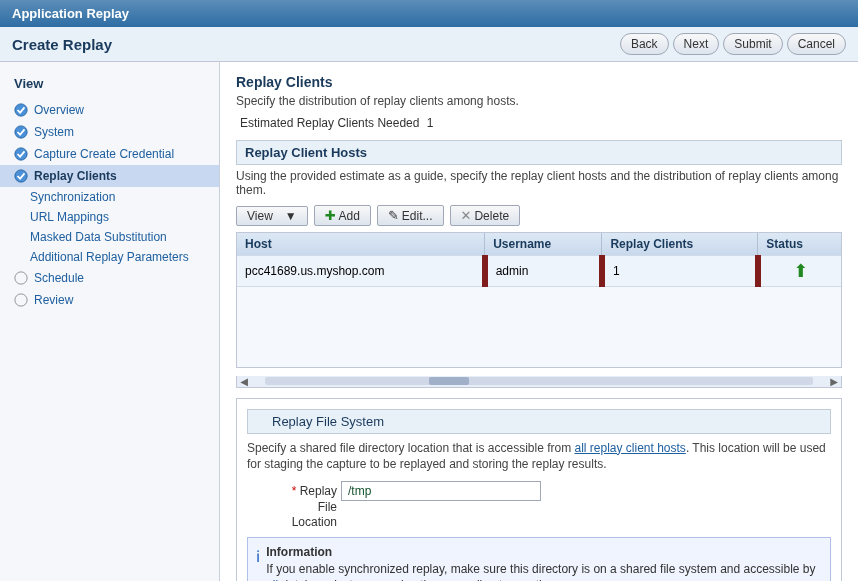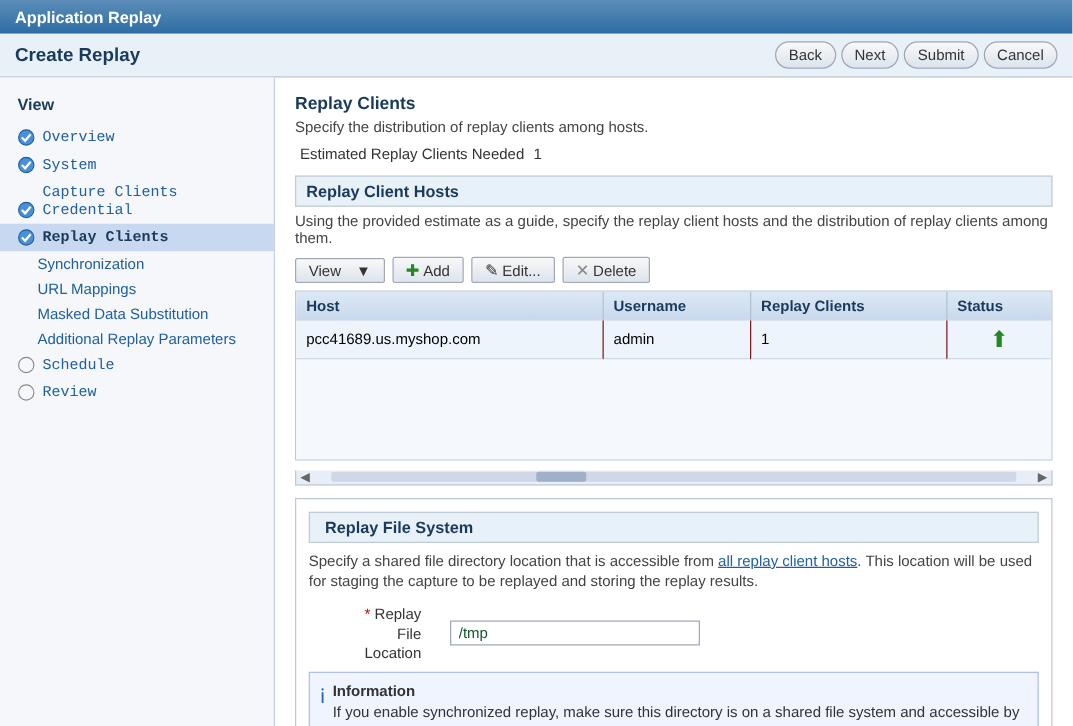--- a/index.html
+++ b/index.html
@@ -56,26 +56,25 @@
       flex-shrink: 0;
     }
     .tasks-label {
       font-weight: bold;
       color: #1a3a5c;
       padding: 4px 14px 8px 14px;
       font-size: 13px;
     }
     .sidebar-item {
       display: flex;
-      align-items: flex-end;
+      align-items: flex-start;
       padding: 4px 14px;
       cursor: pointer;
       color: #2060a0;
       font-size: 12px;
-      font-family: Liberation Mono, monospace;
     }
     .sidebar-item.active {
       background: #c8d8f0;
       color: #1a3a5c;
       font-weight: bold;
     }
     .sidebar-item .check-icon {
       width: 14px;
       height: 14px;
       margin-right: 6px;
@@ -171,21 +170,21 @@
       font-weight: bold;
     }
     thead th:last-child { border-right: none; }
     tbody tr {
       background: #eef4fc;
       border-top: 1px solid #d0dae8;
     }
     tbody tr:nth-child(even) { background: #f5f8fd; }
     tbody td {
       padding: 4px 8px;
-      border-right: 1px solid #7f1d1d;
+      border-right: 6px solid #7f1d1d;
     }
     tbody td:last-child { border-right: none; text-align: center; }
     .status-icon { color: #228822; font-size: 18px; }
     .scrollbar-area {
       height: 12px;
       background: #e8eef8;
       border: 1px solid #c0c8d8;
       border-top: none;
       display: flex;
       align-items: center;
@@ -215,38 +214,38 @@
       font-size: 10px;
       cursor: pointer;
     }
     .replay-fs-section {
       border: 1px solid #c0c8d8;
       padding: 10px;
       background: white;
     }
     .replay-fs-title {
       font-size: 13px;
-      font-weight: bold;
+      font-weight: normal;
       color: #1a3a5c;
       background: #e8f0f8;
       border: 1px solid #c0ccd8;
-      padding: 4px 12px;
+      padding: 4px 24px;
       margin-bottom: 6px;
     }
     .replay-fs-desc {
       font-size: 12px;
       color: #444;
       margin-bottom: 8px;
       line-height: 1.4;
     }
     .replay-fs-desc a, .subsection-desc a { color: #2060a0; }
     .form-row {
       display: flex;
-      align-items: center;
-      gap: 23px;
+      align-items: flex-start;
+      gap: 4px;
       margin-bottom: 6px;
     }
     .form-label {
       color: #c00;
       font-size: 12px;
       text-align: right;
       min-width: 90px;
       padding-top: 3px;
       line-height: 1.3;
     }
@@ -325,21 +324,21 @@
         <polyline points="4,8 7,11 12,5" fill="none" stroke="white" stroke-width="2"></polyline>
       </svg>
       <span>System</span>
     </div>
 
     <div class="sidebar-item">
       <svg class="check-icon" viewBox="0 0 16 16">
         <circle cx="8" cy="8" r="7" fill="#4a90d9" stroke="#2060a0" stroke-width="1"></circle>
         <polyline points="4,8 7,11 12,5" fill="none" stroke="white" stroke-width="2"></polyline>
       </svg>
-      <span>Capture Clients Credential</span>
+      <span>Capture Create Credential</span>
     </div>
 
     <div class="sidebar-item active">
       <svg class="check-icon" viewBox="0 0 16 16">
         <circle cx="8" cy="8" r="7" fill="#4a90d9" stroke="#2060a0" stroke-width="1"></circle>
         <polyline points="4,8 7,11 12,5" fill="none" stroke="white" stroke-width="2"></polyline>
       </svg>
       <span>Replay Clients</span>
     </div>
 

